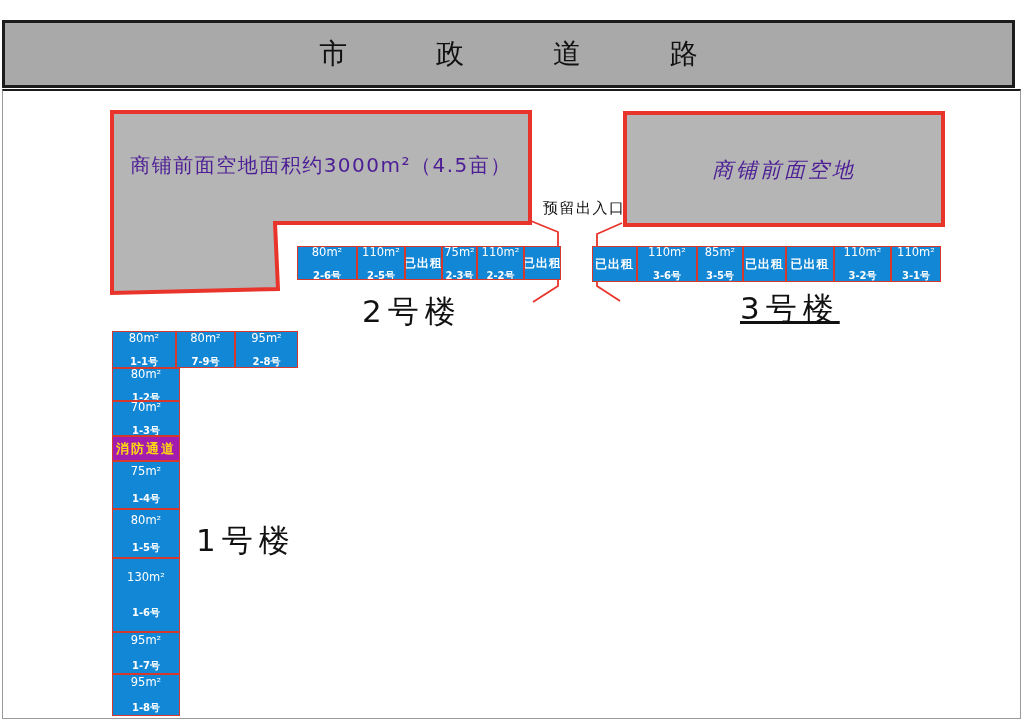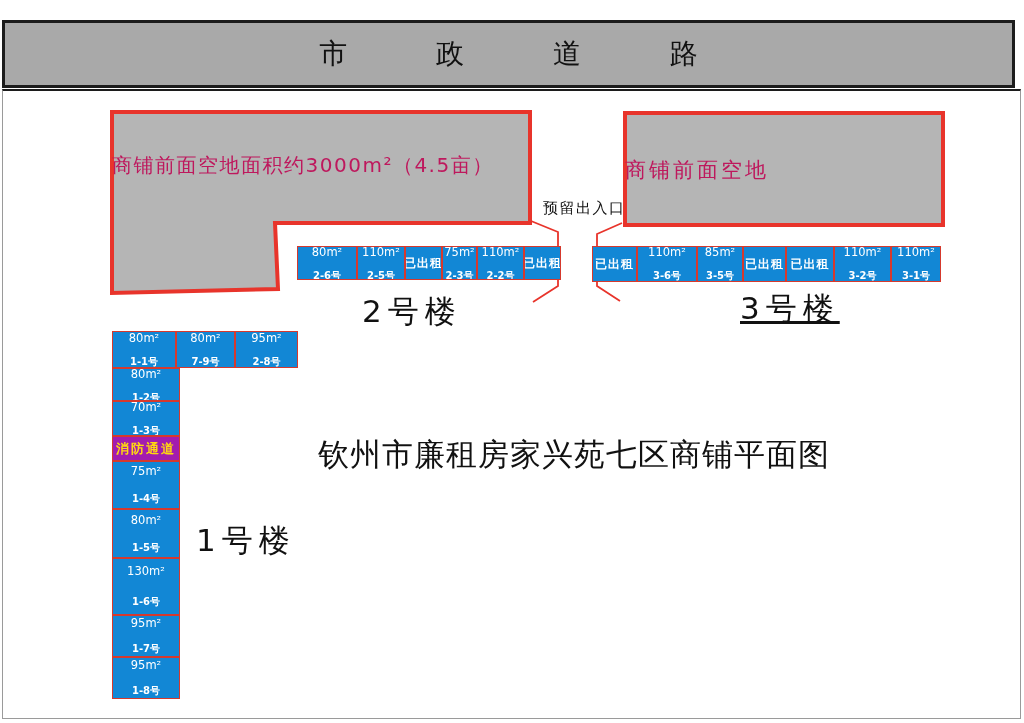--- a/index.html
+++ b/index.html
@@ -17,23 +17,23 @@
     font-size:28px; color:#111; letter-spacing:40px; text-indent:40px; white-space:nowrap;
   }
   
   .frame {
     position:absolute; left:2px; top:89px; width:1019px; height:630px; box-sizing:border-box;
     border-top:2px solid #1c1c1c; border-left:1px solid #9a9a9a;
     border-right:1px solid #9a9a9a; border-bottom:1px solid #9a9a9a;
   }
   .overlay { position:absolute; left:0; top:0; width:1024px; height:723px; }
   
-  .arealabel { position:absolute; color:#be185d; white-space:nowrap; }
+  .arealabel { position:absolute; color:#4c1d95; text-align:center; white-space:nowrap; }
   .arealabel.left  { left:112px; top:152px; width:418px; font-size:20px; letter-spacing:1.5px; }
-  .arealabel.right { left:625px; top:156px; width:318px; font-size:21px; letter-spacing:3px; }
+  .arealabel.right { left:625px; top:156px; width:318px; font-size:21px; letter-spacing:3px;font-style:italic; }
   .entrance { position:absolute; left:543px; top:199px; font-size:15px; letter-spacing:1.5px; color:#111; white-space:nowrap; }
   
   .row { position:absolute; display:flex; }
   .col { position:absolute; display:flex; flex-direction:column; }
   .cell {
     box-sizing:border-box; background:#1287d5; border:1px solid #d5392d;
     display:flex; flex-direction:column; justify-content:space-evenly; align-items:center;
     color:#ffffff; flex:0 0 auto; overflow:hidden;
   }
   .row .cell { height:100%; }
@@ -160,33 +160,32 @@
       <span class="fr">消防通道</span>
     </div>
     <div class="cell" style="height:48px">
       <span class="ar">75m²</span>
       <span class="un">1-4号</span>
     </div>
     <div class="cell" style="height:49px">
       <span class="ar">80m²</span>
       <span class="un">1-5号</span>
     </div>
-    <div class="cell" style="height:57px">
+    <div class="cell" style="height:74px">
       <span class="ar">130m²</span>
       <span class="un">1-6号</span>
     </div>
     <div class="cell" style="height:42px">
       <span class="ar">95m²</span>
       <span class="un">1-7号</span>
     </div>
     <div class="cell" style="height:42px">
       <span class="ar">95m²</span>
       <span class="un">1-8号</span>
     </div>
   </div>
 
   <div class="bldg" id="b2-label">2号楼</div>
   <div class="bldg" id="b3-label">3号楼</div>
   <div class="bldg" id="b1-label">1号楼</div>
 
-  <div class="maintitle">钦州市廉租房家兴苑七区商铺平面图</div>
 
 </div>
 
 </body></html>

